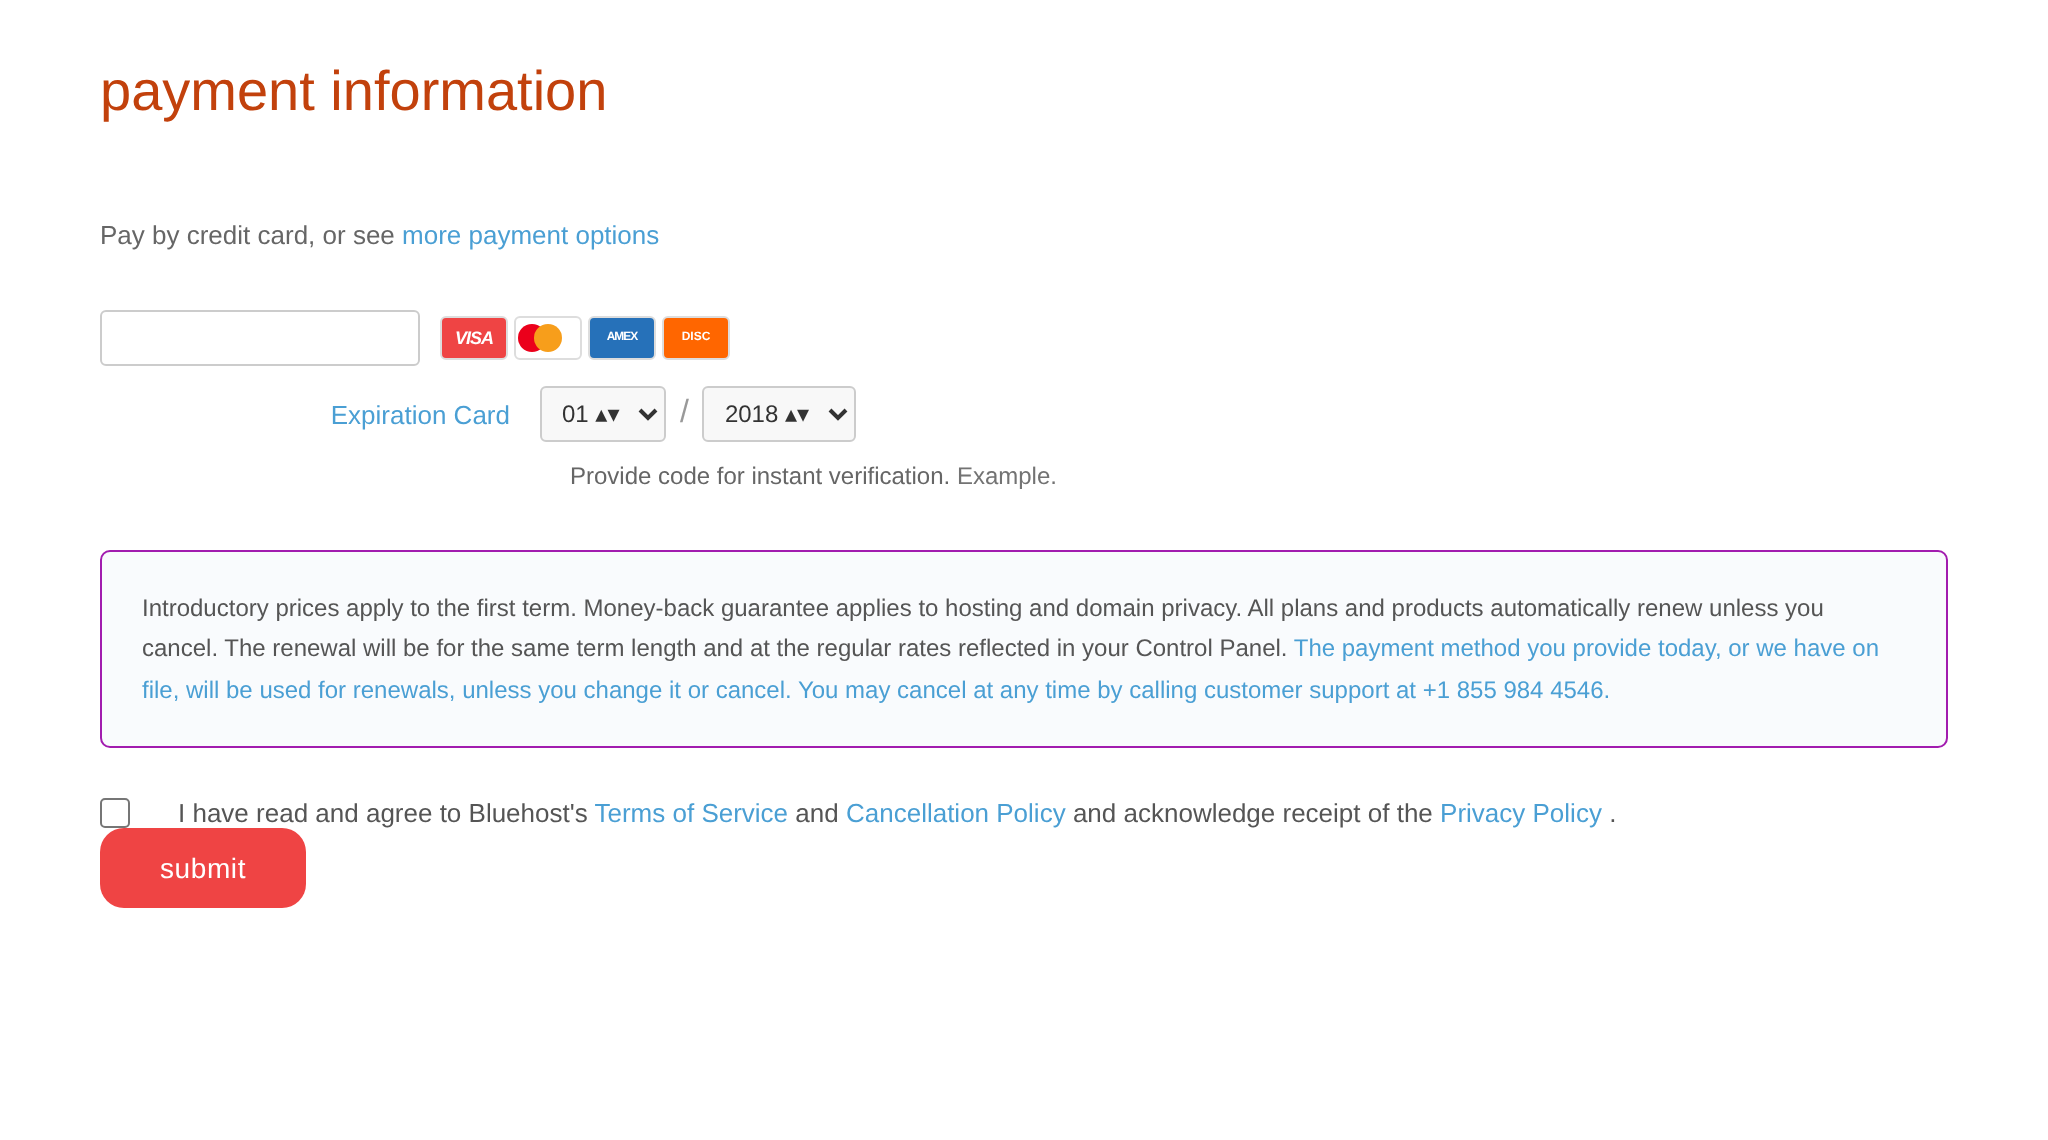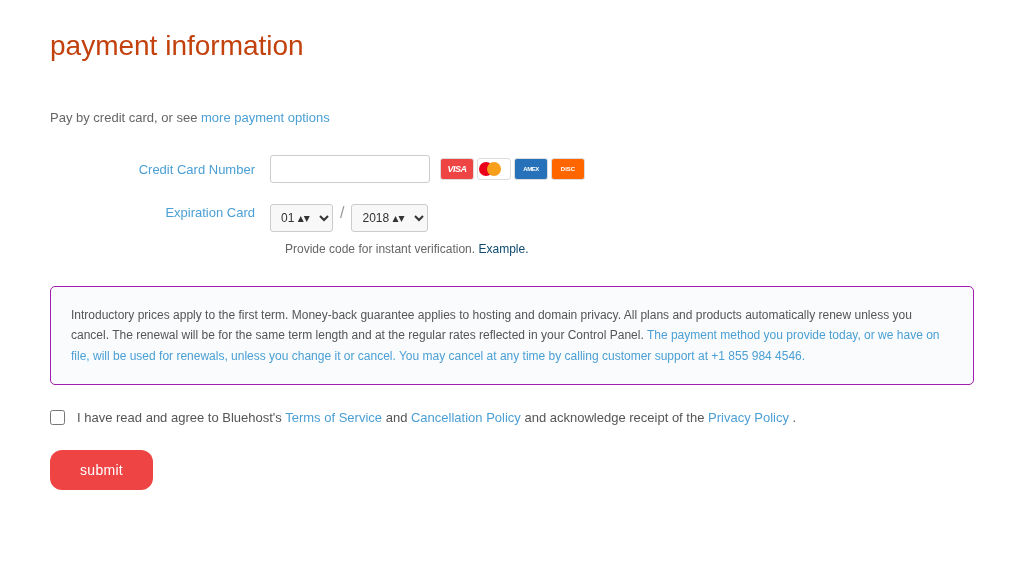--- a/index.html
+++ b/index.html
@@ -110,53 +110,51 @@
     select {
       border: 1px solid #ccc;
       border-radius: 3px;
       padding: 4px 6px;
       font-size: 12px;
       height: 28px;
       background: #f8f8f8;
       cursor: pointer;
       outline: none;
       color: #333;
-      margin-top: 11px;
     }
 
     .cvv-hint {
       font-size: 12px;
       color: #666;
       margin-top: 4px;
       padding-left: 235px;
     }
     .cvv-hint a {
-      color: #0c4a6e;
+      color: #737373;
       text-decoration: none;
     }
 
     .notice-box {
       border: 1px solid #a21caf;
       border-radius: 5px;
       background: #f9fbfd;
       padding: 18px 20px;
       font-size: 12px;
       color: #555;
       line-height: 1.7;
       margin-bottom: 25px;
     }
     .notice-box .blue-text {
       color: #4a9fd4;
     }
 
     .checkbox-row {
       display: flex;
       align-items: center;
-      gap: 12px;
-      margin-bottom: 25px;
+      gap: 24px;
       font-size: 13px;
       color: #555;
     }
     .checkbox-row input[type="checkbox"] {
       width: 15px;
       height: 15px;
       border: 1px solid #999;
       cursor: pointer;
     }
     .checkbox-row a {
@@ -215,21 +213,20 @@
 <h1>payment information</h1>
 
 <p class="subtitle">
   <span>Pay by credit card, or see </span>
   <a href="#">more payment options</a>
 </p>
 
 <div class="form-section">
 
   <div class="form-row">
-    <div class="form-label">Credit Card Number</div>
     <div class="form-input-area">
       <input type="text" class="cc-number-input" autocomplete="cc-number" style="">
       <div class="card-icons">
         <div class="card-icon card-visa">VISA</div>
         <div class="card-icon card-mc">
           <div class="mc-circles">
             <div class="mc-red"></div>
             <div class="mc-orange"></div>
           </div>
         </div>

